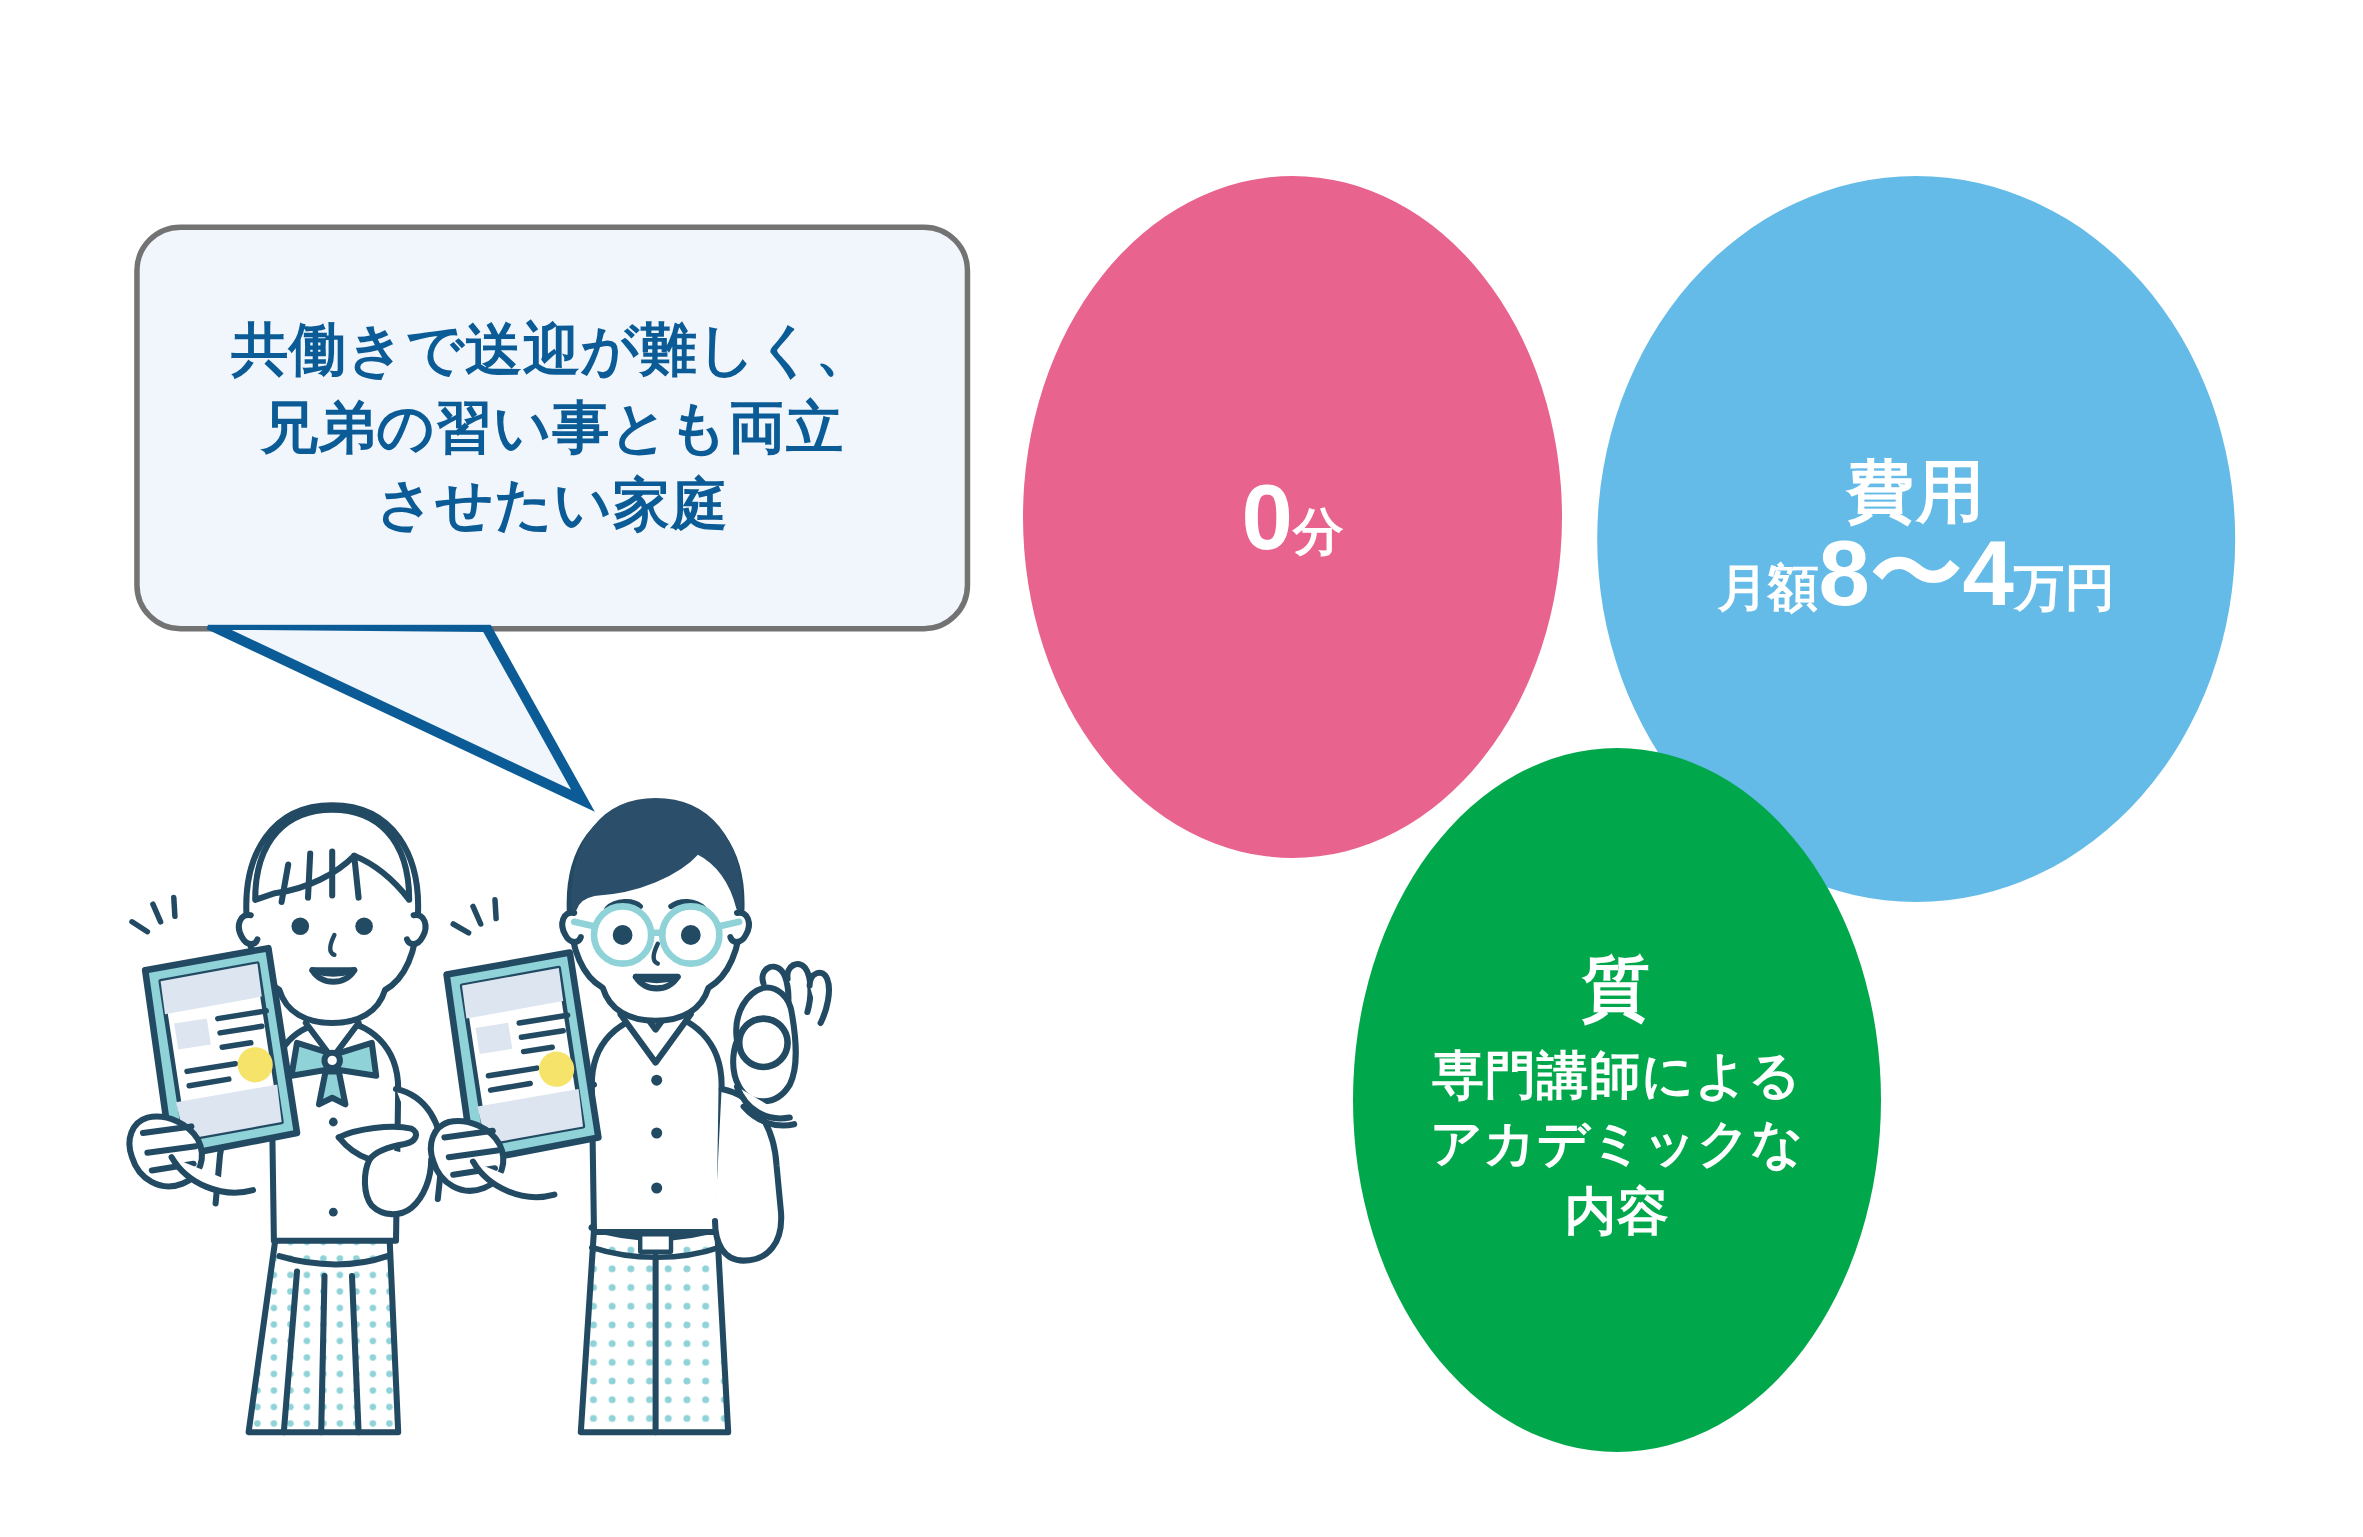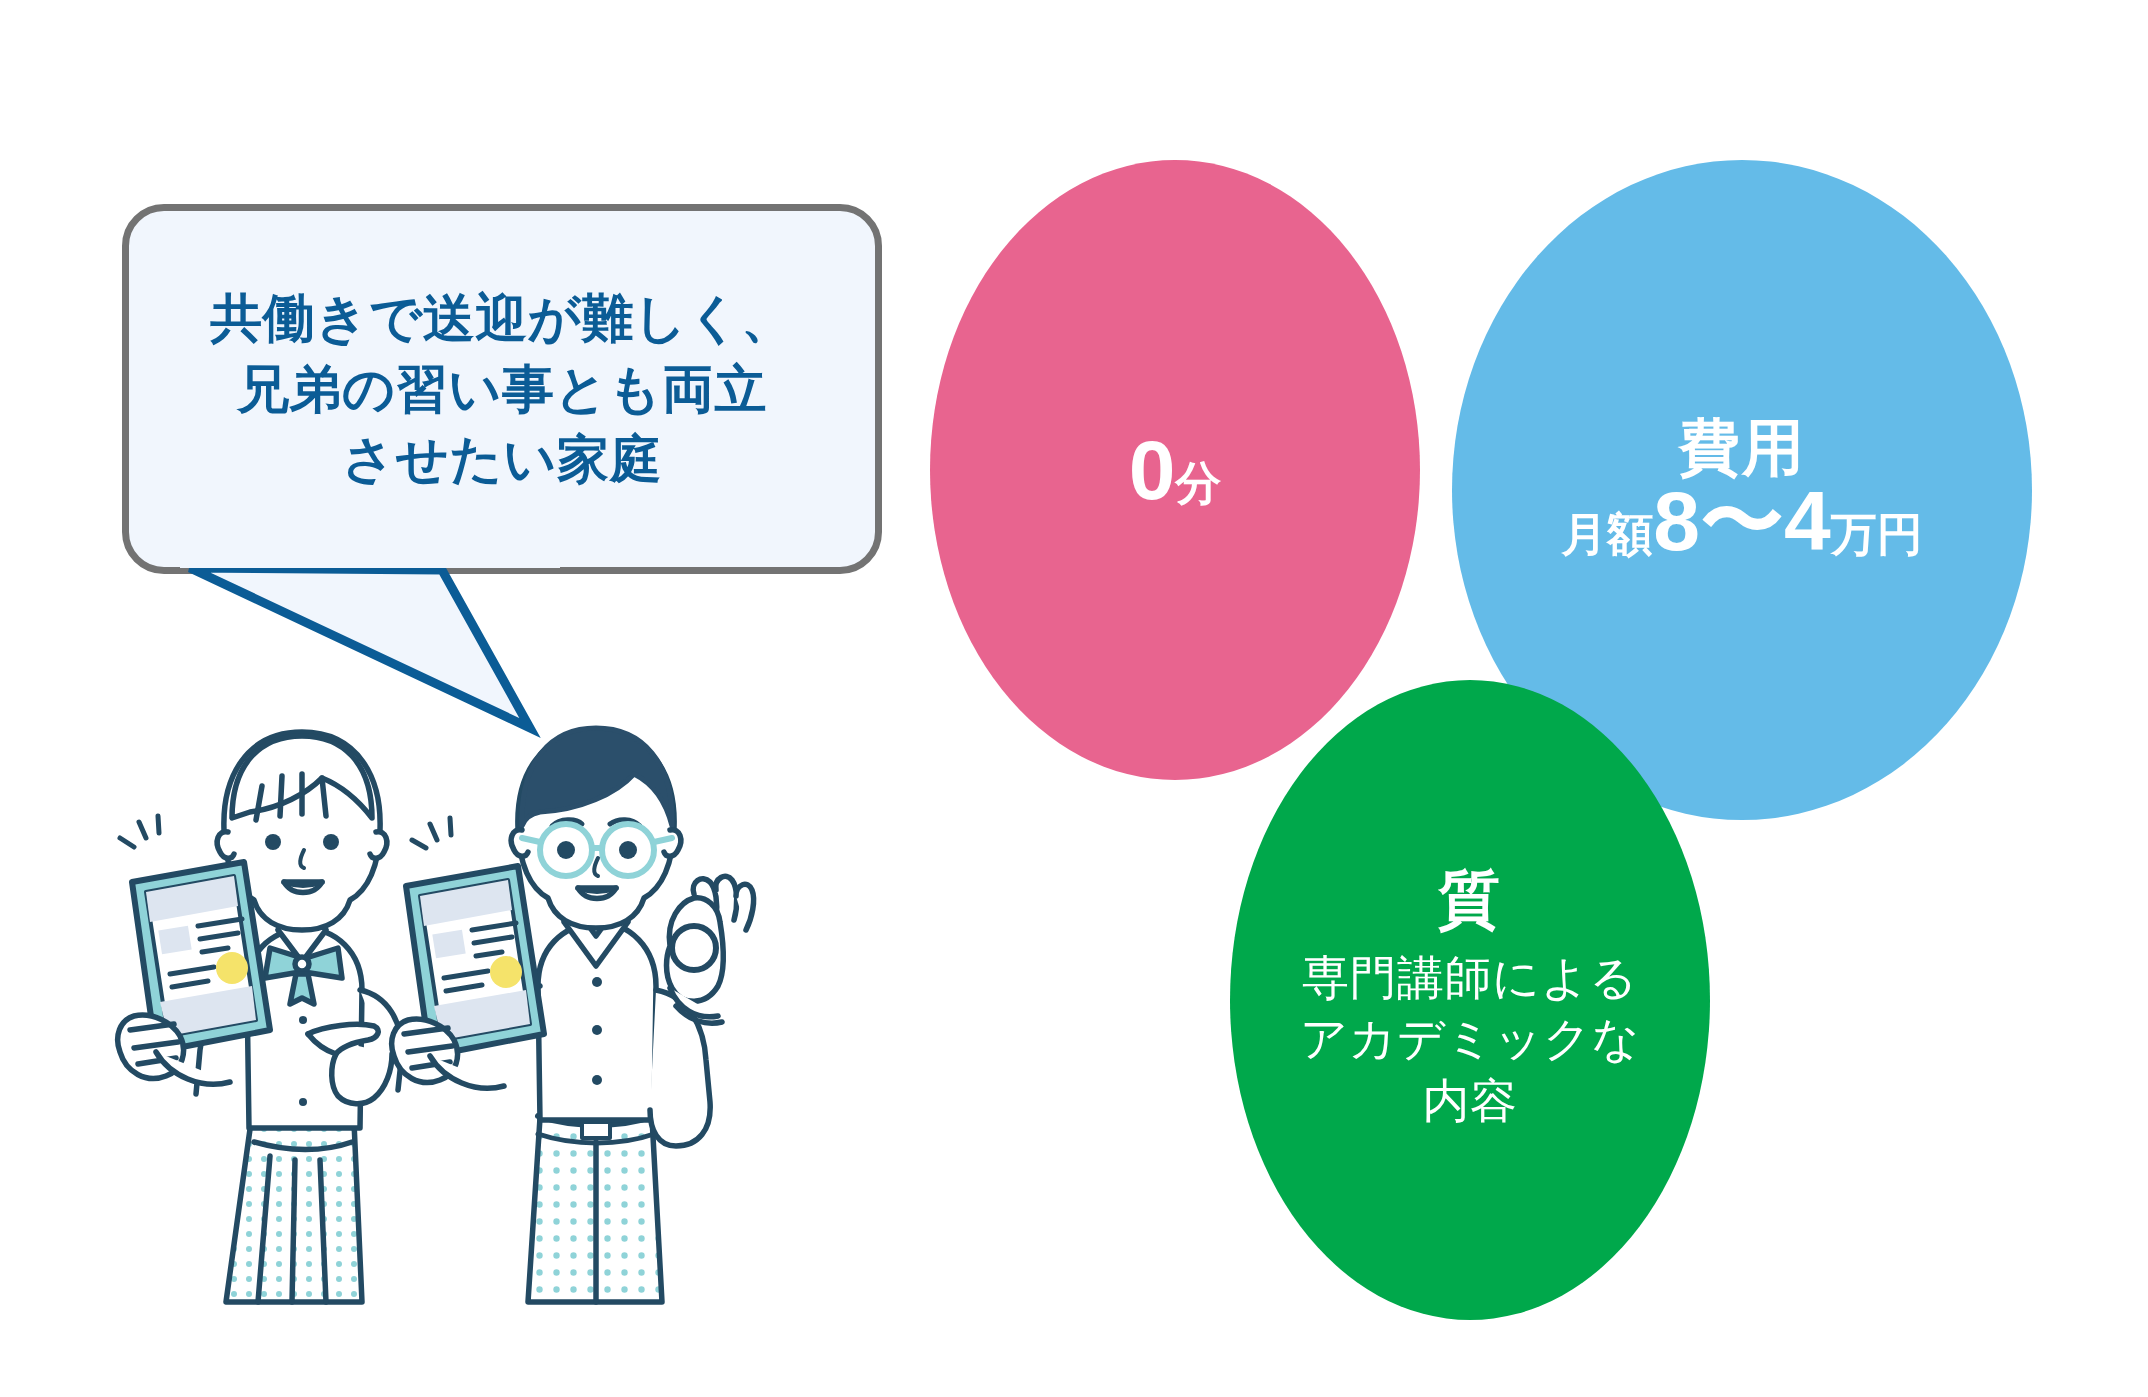--- a/index.html
+++ b/index.html
@@ -16,21 +16,21 @@
   }
 
   
   #speech-bubble {
     position: absolute;
     left: 122px;
     top: 204px;
     width: 760px;
     height: 370px;
     background: #f1f6fd;
-    border: 7px solid #737373;
+    border: 5px solid #737373;
     border-radius: 42px;
     box-sizing: border-box;
     display: flex;
     align-items: center;
     justify-content: center;
   }
   #speech-bubble-text {
     color: #0b5c96;
     font-size: 52px;
     font-weight: 700;
@@ -98,21 +98,21 @@
     display: flex;
     align-items: baseline;
     justify-content: center;
     font-weight: 700;
   }
   .val-big { font-size: 84px; font-weight: 800; }
   .val-small { font-size: 46px; font-weight: 700; }
 
   #quality-body {
     font-size: 47px;
-    font-weight: 400;
+    font-weight: 700;
     line-height: 1.3;
     white-space: pre-line;
     letter-spacing: 0.5px;
   }
 
   
   #illustration {
     position: absolute;
     left: 110px;
     top: 690px;

